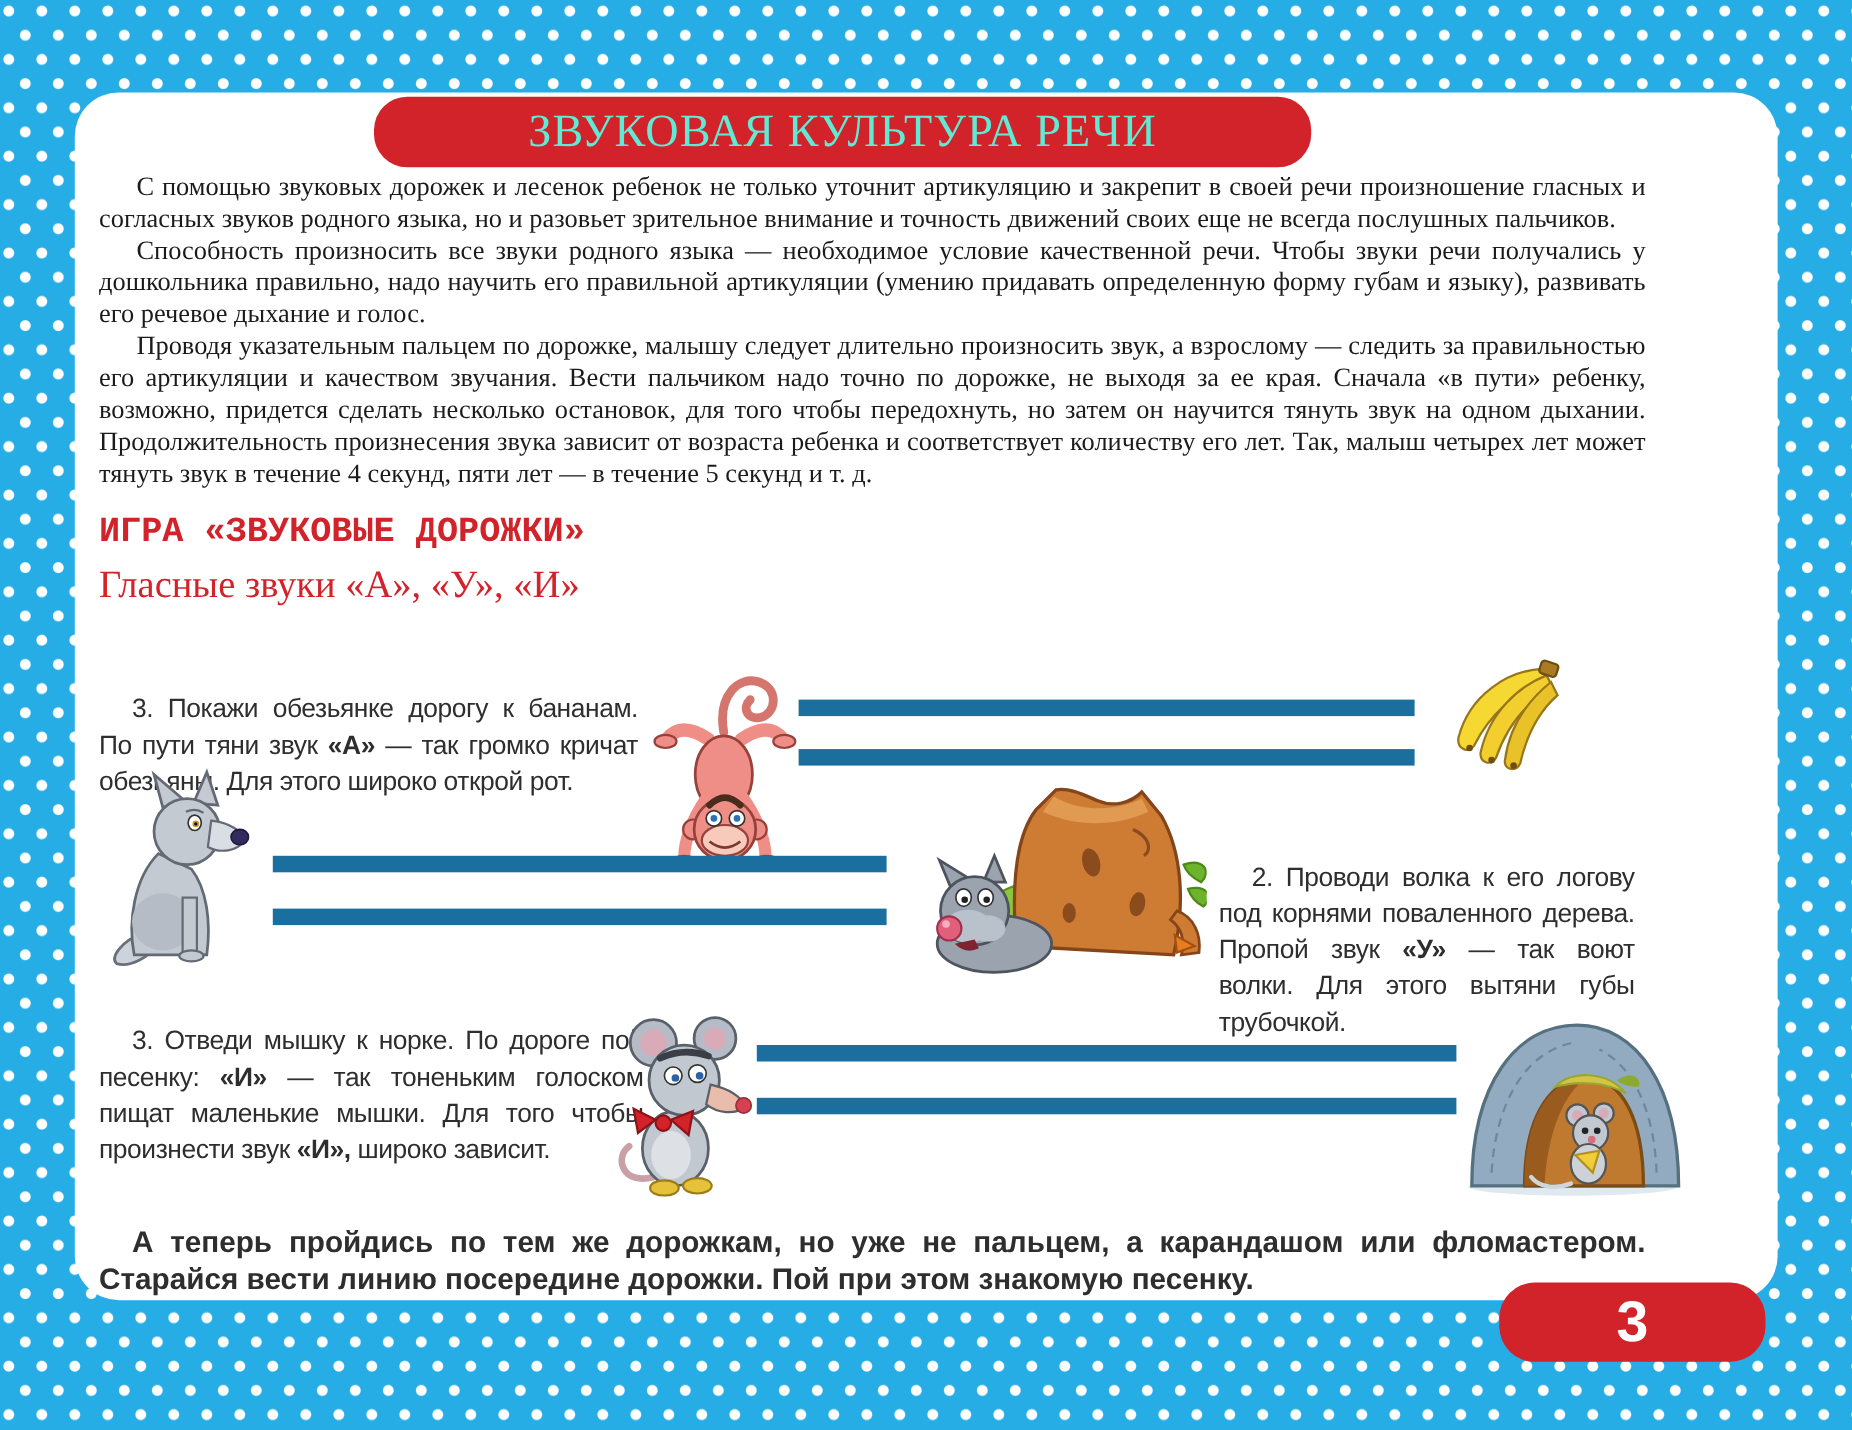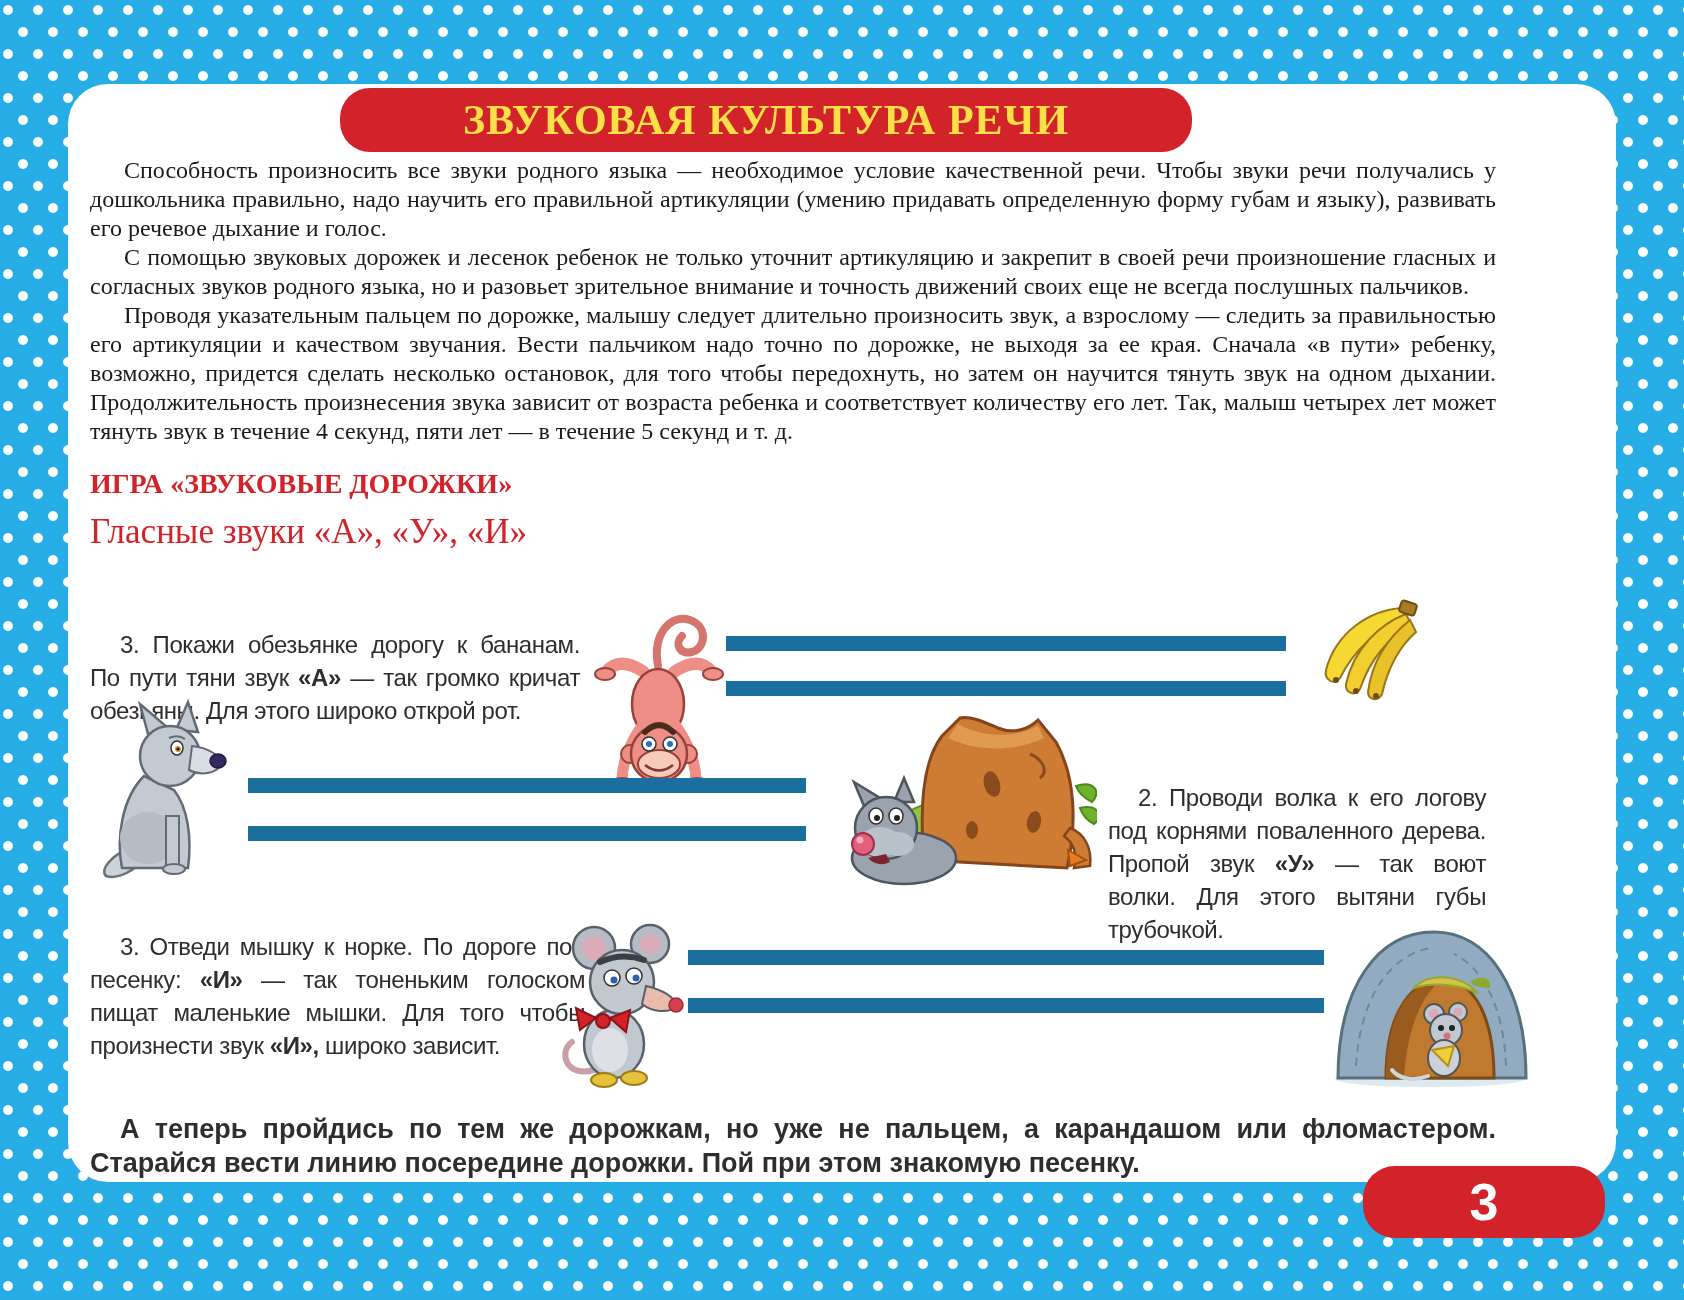--- a/index.html
+++ b/index.html
@@ -7,25 +7,25 @@
     font-family:"Liberation Serif",serif;
     background-color:#27ade6;
     background-image:
       radial-gradient(circle at 8px 10px, #ffffff 4.4px, rgba(255,255,255,0) 5.4px),
       radial-gradient(circle at 23px 32px, #ffffff 4.4px, rgba(255,255,255,0) 5.4px);
     background-size:30px 44px;}
   .abs{position:absolute;}
   .card{left:68px;top:84px;width:1548px;height:1098px;background:#ffffff;border-radius:40px;}
   .banner{left:340px;top:88px;width:852px;height:64px;background:#d2232a;border-radius:30px;
     display:flex;align-items:center;justify-content:center;}
-  .banner span{color:#fde047;font-weight:bold;font-size:42px;letter-spacing:1px;white-space:nowrap;}
+  .banner span{color:#5eead4;font-weight:normal;font-size:42px;letter-spacing:1px;white-space:nowrap;}
   .introblock{left:90px;top:156px;width:1406px;}
   .introblock p{margin:0;text-indent:34px;text-align:justify;
     font-size:24px;line-height:29px;color:#1b1b1b;}
-  .game-heading{margin:16px 0 0 0;color:#d2232a;font-weight:bold;font-size:28px;line-height:44px;}
+  .game-heading{margin:16px 0 0 0;color:#d2232a;font-weight:bold;font-size:32px;line-height:44px;font-family:Liberation Mono, monospace;}
   .game-sub{margin:6px 0 0 0;color:#d2232a;font-size:35px;line-height:40px;}
   .ex{font-family:"Liberation Sans",sans-serif;font-size:24px;line-height:33px;
     letter-spacing:-0.4px;color:#2e2e2e;text-align:justify;text-indent:30px;}
   .ex b{font-weight:bold;}
   .track-line{position:absolute;height:15px;background:#1b6f9e;}
   .outro{left:90px;top:1112px;width:1406px;font-family:"Liberation Sans",sans-serif;
     font-size:27px;line-height:34px;color:#2e2e2e;text-indent:30px;text-align:justify;margin:0;font-weight:bold;}
   .badge{left:1363px;top:1166px;width:242px;height:72px;background:#d2232a;border-radius:32px;
     display:flex;align-items:center;justify-content:center;}
   .badge span{color:#fff;font-family:"Liberation Sans",sans-serif;font-size:52px;font-weight:bold;}
@@ -36,22 +36,22 @@
 
 <div class="canvas">
 
   <div class="abs card"></div>
 
   <div class="abs banner">
     <span>ЗВУКОВАЯ КУЛЬТУРА РЕЧИ</span>
   </div>
 
   <div class="abs introblock">
+    <p>С помощью звуковых дорожек и лесенок ребенок не только уточнит артикуляцию и закрепит в своей речи произношение гласных и согласных звуков родного языка, но и разовьет зрительное внимание и точность движений своих еще не всегда послушных пальчиков.</p>
     <p>Способность произносить все звуки родного языка — необходимое условие качественной речи. Чтобы звуки речи получались у дошкольника правильно, надо научить его правильной артикуляции (умению придавать определенную форму губам и языку), развивать его речевое дыхание и голос.</p>
-    <p>С помощью звуковых дорожек и лесенок ребенок не только уточнит артикуляцию и закрепит в своей речи произношение гласных и согласных звуков родного языка, но и разовьет зрительное внимание и точность движений своих еще не всегда послушных пальчиков.</p>
     <p>Проводя указательным пальцем по дорожке, малышу следует длительно произносить звук, а взрослому — следить за правильностью его артикуляции и качеством звучания. Вести пальчиком надо точно по дорожке, не выходя за ее края. Сначала «в пути» ребенку, возможно, придется сделать несколько остановок, для того чтобы передохнуть, но затем он научится тянуть звук на одном дыхании. Продолжительность произнесения звука зависит от возраста ребенка и соответствует количеству его лет. Так, малыш четырех лет может тянуть звук в течение 4 секунд, пяти лет — в течение 5 секунд и т. д.</p>
     <h2 class="game-heading">ИГРА «ЗВУКОВЫЕ ДОРОЖКИ»</h2>
     <div class="game-sub">Гласные звуки «А», «У», «И»</div>
   </div>
 
   <div class="abs ex" style="left:90px;top:628px;width:490px;">
     <span>3. Покажи обезьянке дорогу к бананам. По пути тяни звук </span><b>«А»</b><span> — так громко кричат обезьяны. Для этого широко открой рот.</span><b></b><span></span>
   </div>
 
   <div class="abs illus" style="left:592px;top:608px;width:140px;height:188px;">

